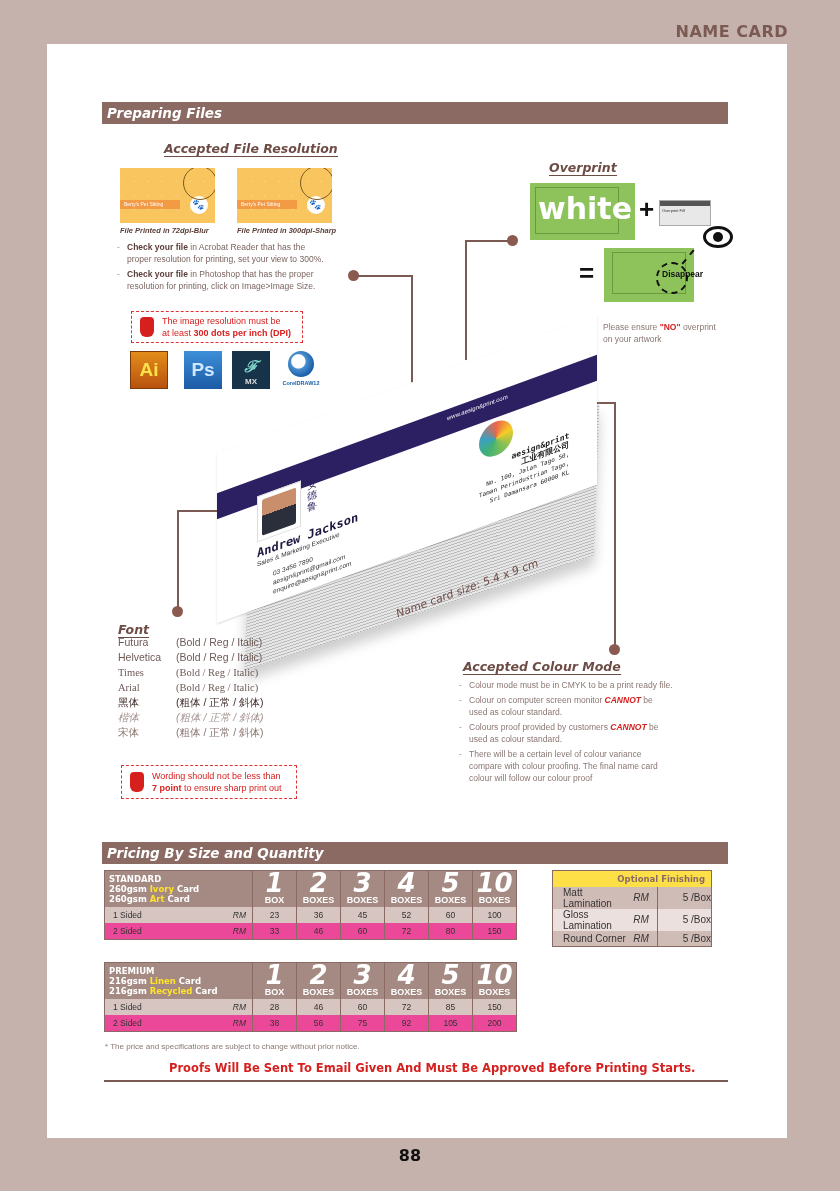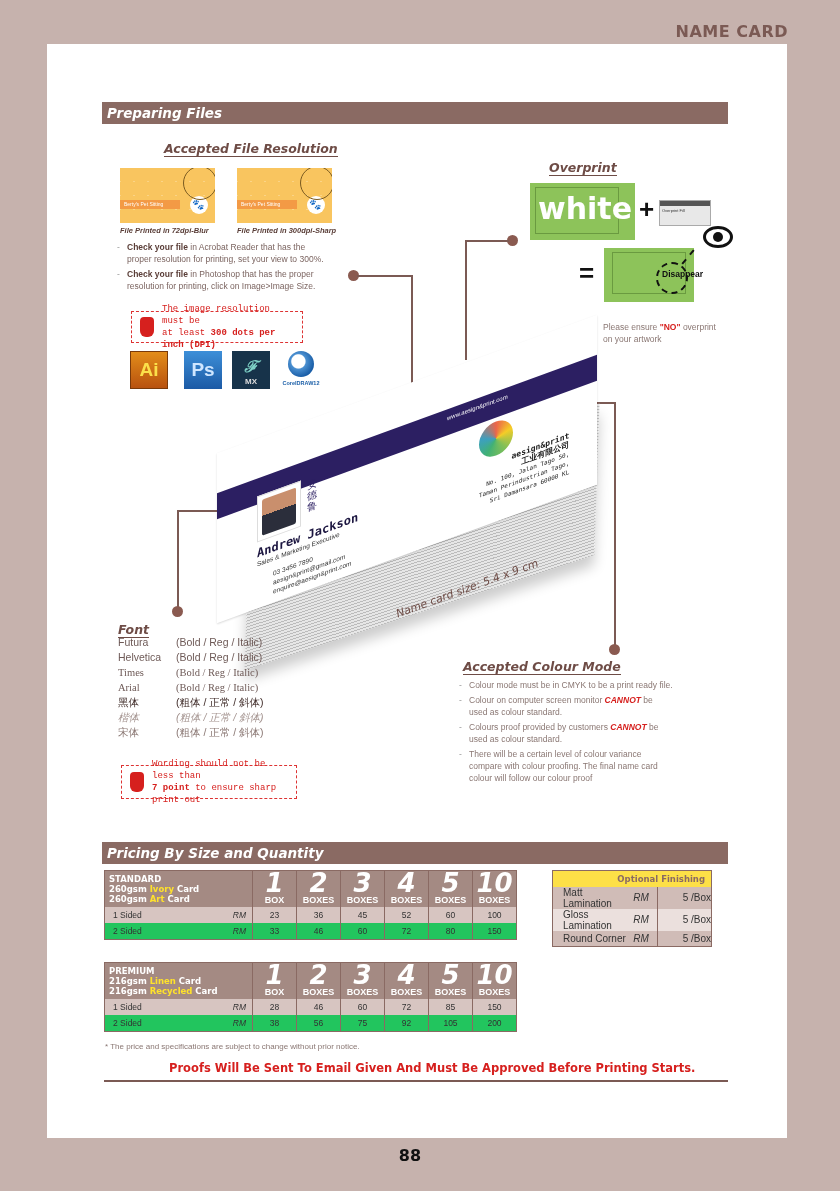--- a/index.html
+++ b/index.html
@@ -18,21 +18,21 @@
   .sample .grid { position: absolute; inset: 0; background-image: linear-gradient(45deg, rgba(255,255,255,0.25) 1px, transparent 1px), linear-gradient(-45deg, rgba(255,255,255,0.25) 1px, transparent 1px); background-size: 14px 14px; }
   .sample .band { position: absolute; left: 0; top: 32px; width: 60px; height: 9px; background: #f39a45; color: #fff; font-size: 5px; line-height: 9px; padding-left: 4px; }
   .sample .paw { position: absolute; left: 70px; top: 28px; width: 18px; height: 18px; border-radius: 50%; background: #fff; color: #f39a45; font-size: 10px; text-align: center; line-height: 18px; }
   .sample .circle { position: absolute; left: 63px; top: -2px; width: 34px; height: 34px; border-radius: 50%; border: 1.2px solid #7a5a20; }
   .sample-caption { position: absolute; font-size: 7.5px; font-style: italic; font-weight: bold; color: #5a3e38; }
 
   .bullet-text { position: absolute; font-size: 8.5px; line-height: 12px; color: #7b6460; }
   .bullet-text b { color: #5a3e38; }
   .bullet-text .dash { display: inline-block; width: 10px; color: #999; }
 
-  .warn-box { position: absolute; border: 1.5px dashed #d33; display: flex; align-items: center; padding: 2px 8px; gap: 8px; font-family: Liberation Mono, monospace; }
+  .warn-box { position: absolute; border: 1.5px dashed #d33; display: flex; align-items: center; padding: 2px 8px; gap: 8px; }
   .warn-box .hand { width: 14px; height: 20px; background: #d6201e; border-radius: 4px 4px 6px 6px; flex: none; }
   .warn-box .txt { font-size: 9px; color: #d6201e; line-height: 12px; }
   .warn-box .txt b { color: #d6201e; }
 
   .sw-icon { position: absolute; width: 38px; height: 38px; display: flex; align-items: center; justify-content: center; font-weight: bold; font-size: 19px; }
 
   .connector-line { position: absolute; background: #7b5a54; }
   .connector-dot { position: absolute; width: 11px; height: 11px; border-radius: 50%; background: #8a5a50; }
 
   .green-box { position: absolute; background: #8dc35a; }
@@ -46,21 +46,21 @@
   .price-table { position: absolute; border-collapse: collapse; border: 1.5px solid #8a6a63; }
   .price-table td, .price-table th { border-right: 1.5px solid #8a6a63; }
   .pt-head { background: #a48a83; color: #fff; }
   .pt-head .label { padding: 3px 4px; font-family: "DejaVu Sans", sans-serif; font-weight: bold; font-size: 8.5px; line-height: 10px; vertical-align: top; text-align: left; width: 148px; }
   .pt-head .label .hl { color: #ffe22b; }
   .pt-head .qty { width: 44px; text-align: center; vertical-align: bottom; padding-bottom: 1px; }
   .pt-head .qty .big { display: block; font-family: "DejaVu Sans", sans-serif; font-style: italic; font-weight: bold; font-size: 26px; line-height: 24px; }
   .pt-head .qty .unit { display: block; font-size: 9px; font-weight: bold; line-height: 11px; }
   .pt-row td { font-size: 8.5px; height: 16px; text-align: center; color: #333; }
   .pt-row.r1 { background: #d7c5c1; }
-  .pt-row.r2 { background: #22c55e; border-radius: 8px; }
+  .pt-row.r2 { background: #ec4899; border-radius: 8px; }
   .pt-row td.lbl { text-align: left; padding-left: 8px; }
 
   .opt-table { position: absolute; border: 1.5px solid #8a6a63; border-collapse: collapse; }
   .opt-table .title { background: #fde047; color: #8a6a63; font-family: "DejaVu Sans", sans-serif; font-weight: bold; font-size: 8.5px; padding: 2px 6px; text-align: right; height: 16px; }
   .opt-table td { font-size: 10px; height: 16px; color: #333; }
   .opt-table tr.a { background: #d0bcb7; }
   .opt-table tr.b { background: #ebe0dd; }
   .opt-table td.n { padding-left: 10px; width: 86px; }
   .opt-table td.rm { font-style: italic; width: 26px; border-right: 1.5px solid #8a6a63; }
   .opt-table td.v { width: 62px; text-align: right; }

